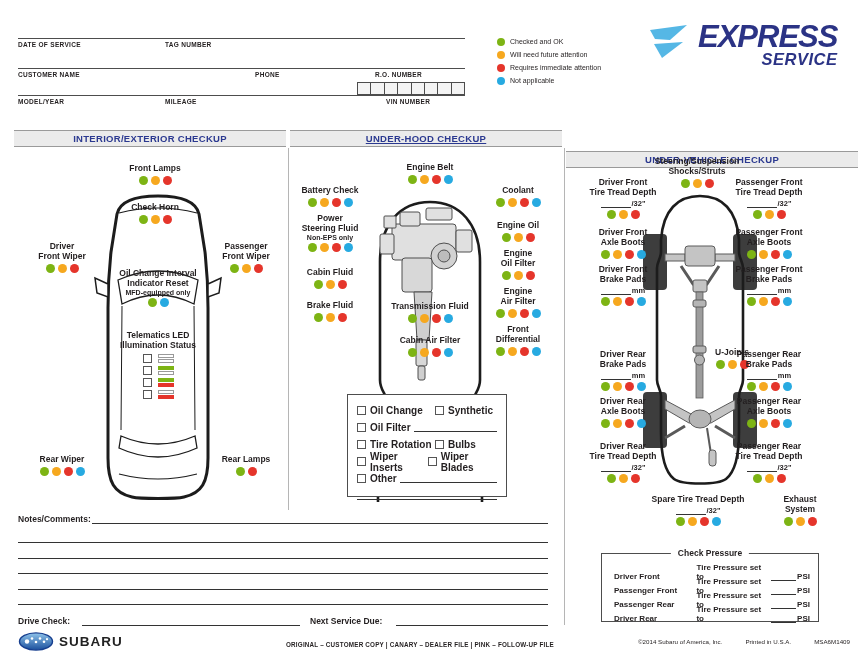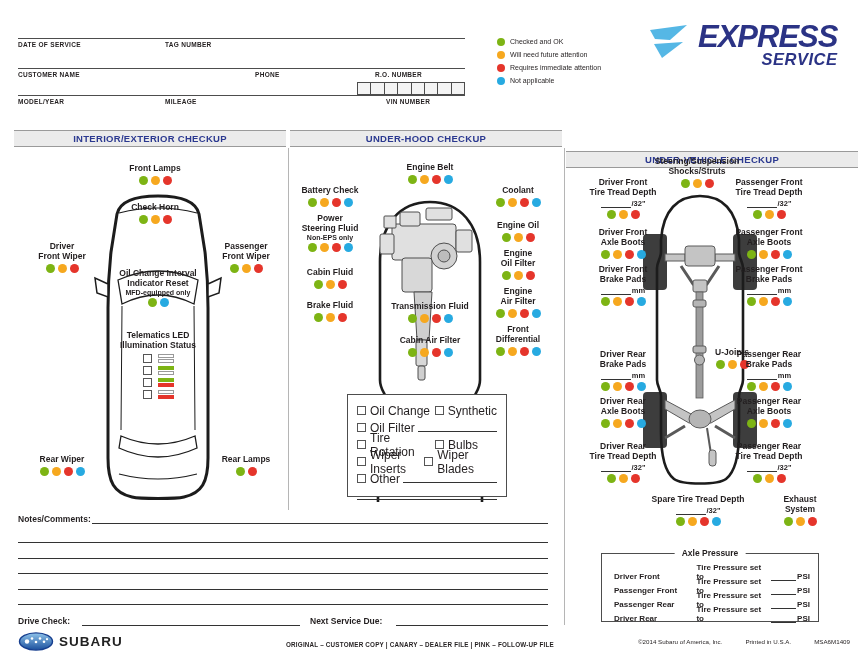--- a/index.html
+++ b/index.html
@@ -38,21 +38,21 @@
   .unit{font-size:7.5px;font-weight:bold;}
   .carsvg{position:absolute;z-index:2;}
   
   .ledrow{display:flex;align-items:center;justify-content:center;gap:6px;margin-top:3px;}
   .cb{width:7px;height:7px;border:1px solid #555;background:#fff;flex:0 0 auto;}
   .ledstack{display:flex;flex-direction:column;gap:1px;}
   .ledbar{width:16px;height:4px;border:1px solid #999;background:#fff;box-sizing:border-box;}
   
   .svcbox{position:absolute;left:347px;top:394px;width:160px;height:103px;border:1.5px solid #4d4d4d;
           background:#fff;box-sizing:border-box;padding:7px 9px 0 9px;z-index:4;}
-  .svcrow{display:flex;align-items:center;height:17px;font-size:12px;font-weight:normal;}
+  .svcrow{display:flex;align-items:center;height:17px;font-size:10px;font-weight:bold;}
   .svc{display:flex;align-items:center;gap:4px;}
   .svcL{width:78px;}
   .svcline{flex:1;height:8px;border-bottom:1px solid #333;margin-left:3px;}
   
   .tirebox{position:absolute;left:601px;top:553px;width:216px;height:67px;border:1.5px solid #4d4d4d;background:#fff;}
   .tiretitle{position:absolute;top:-6px;left:50%;transform:translateX(-50%);background:#fff;
              padding:0 7px;font-size:8.5px;font-weight:bold;white-space:nowrap;}
   .tirerow{position:absolute;left:12px;right:8px;display:flex;align-items:flex-end;font-size:8px;font-weight:bold;}
   .tirepos{width:84px;}
   .tireline{width:26px;height:7px;border-bottom:1px solid #333;margin:0 1px;}
@@ -118,21 +118,21 @@
       <polygon points="0,6 37,1 20,16 5,15" fill="#55b7e5"></polygon>
       <polygon points="4,20 33,18 12,34" fill="#55b7e5"></polygon>
     </svg>
     <div class="xtext">
       <span class="xword1">EXPRESS</span>
       <span class="xword2">SERVICE</span>
     </div>
   </div>
 
   <div class="colhead" style="left:14px;width:272px;">INTERIOR/EXTERIOR CHECKUP</div>
-  <div class="colhead" style="left:290px;width:272px;">UNDER-HOOD CHECKUP</div>
+  <div class="colhead" style="left:290px;width:272px;text-decoration:underline;">UNDER-HOOD CHECKUP</div>
   <div class="colhead" style="left:566px;width:292px;margin-top:21px;">UNDER-VEHICLE CHECKUP</div>
   <div class="vdiv" style="left:288px;top:148px;height:362px;"></div>
   <div class="vdiv" style="left:564px;top:148px;height:477px;"></div>
 
   <svg class="carsvg" style="left:88px;top:190px;" width="140" height="316" viewBox="0 0 140 316">
     <path d="M70,6 C46,6 32,11 29,24 L23,62 C21,80 20,95 20,118 L20,268 C20,292 26,303 44,307 C52,309 88,309 96,307 C114,303 120,292 120,268 L120,118 C120,95 119,80 117,62 L111,24 C108,11 94,6 70,6 Z" fill="#ffffff" stroke="#1c1c1c" stroke-width="3"></path>
     <path d="M31,23 Q70,13 109,23" fill="none" stroke="#1c1c1c" stroke-width="1.2"></path>
     <path d="M30,90 Q70,72 110,90 L106,114 Q70,96 34,114 Z" fill="none" stroke="#1c1c1c" stroke-width="1.3"></path>
     <path d="M20,94 L7,88 L9,103 L20,107 Z" fill="#ffffff" stroke="#1c1c1c" stroke-width="1.5"></path>
     <path d="M120,94 L133,88 L131,103 L120,107 Z" fill="#ffffff" stroke="#1c1c1c" stroke-width="1.5"></path>
@@ -625,21 +625,21 @@
     <div class="lbl">Exhaust
 System</div>
     <div class="dots">
         <span class="dot" style="background: rgb(125, 180, 20);"></span>
         <span class="dot" style="background: rgb(246, 168, 31);"></span>
         <span class="dot" style="background: rgb(229, 53, 43);"></span>
       </div>
   </div>
 
   <div class="tirebox">
-    <div class="tiretitle">Axle Pressure</div>
+    <div class="tiretitle">Check Pressure</div>
     <div class="tirerow" style="top:9px;">
       <span class="tirepos">Driver Front</span>
       <span>Tire Pressure set to</span>
       <span class="tireline"></span>
       <span>PSI</span>
     </div>
     <div class="tirerow" style="top:23px;">
       <span class="tirepos">Passenger Front</span>
       <span>Tire Pressure set to</span>
       <span class="tireline"></span>

